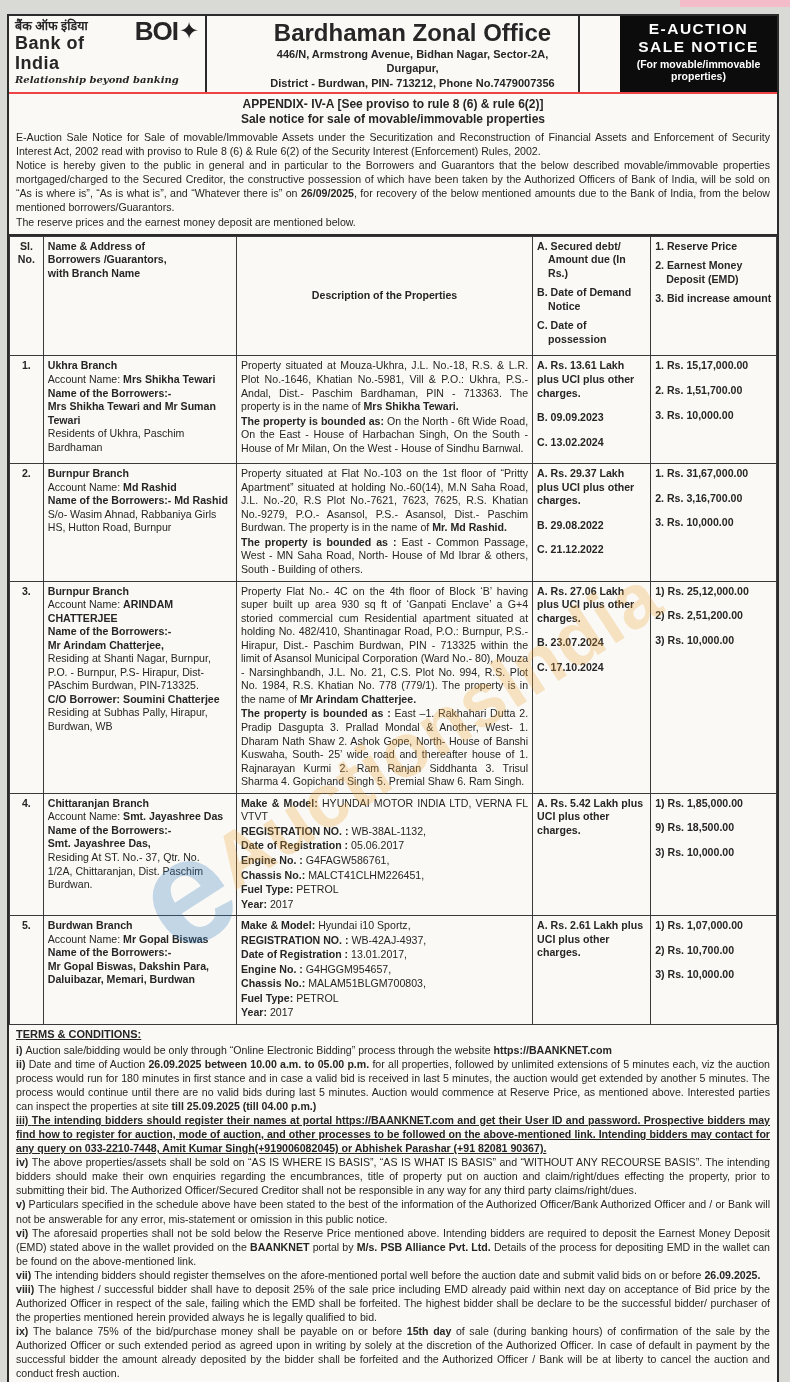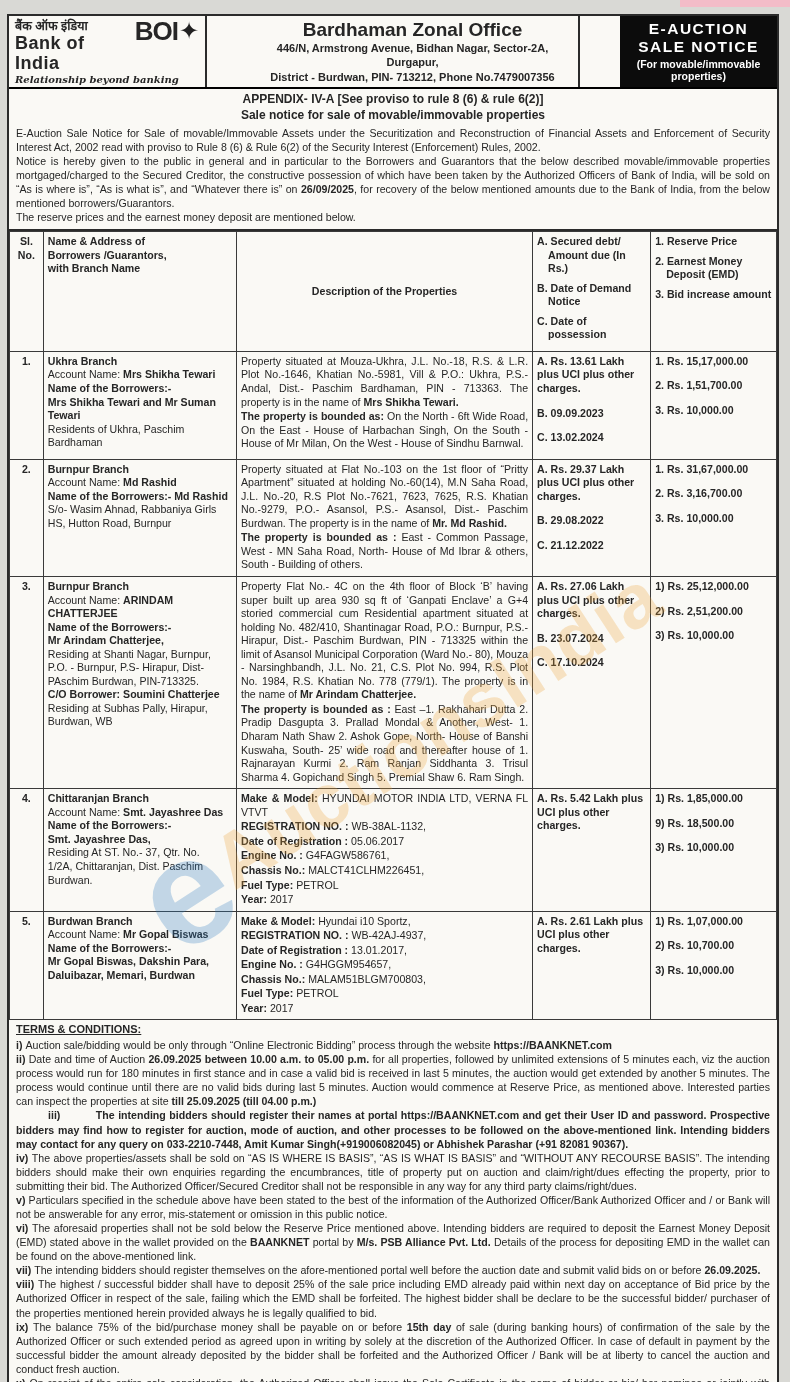--- a/index.html
+++ b/index.html
@@ -7,33 +7,33 @@
     width:790px;height:1382px;position:relative;overflow:hidden;
     background:#d9d9d5;
     font-family:"Liberation Sans",sans-serif;color:#262626;
   }
   .pink-strip{position:absolute;top:0;right:0;width:110px;height:7px;background:#f3bcc8;}
   .sheet{
     position:absolute;left:7px;top:14px;width:772px;min-height:1352px;
     background:#faf9f5;border:2px solid #2b2b2b;box-sizing:border-box;
   }
   .b{font-weight:bold;}
-  .u{margin-left:32px;}
-
-  
-  .hdr-row{display:flex;border-bottom:2px solid #000000;gap:40px;}
+  .u{text-decoration:underline;}
+
+  
+  .hdr-row{display:flex;border-bottom:2px solid #ef4444;gap:40px;}
   .logo-box{width:198px;border-right:2px solid #2b2b2b;padding:4px 6px 2px;box-sizing:border-box;}
   .logo-top{display:flex;align-items:flex-start;}
   .logo-hindi{font-size:12.5px;font-weight:bold;line-height:1.1;}
   .logo-eng{font-size:18px;font-weight:bold;line-height:1.1;letter-spacing:.5px;}
   .logo-boi{font-size:26px;font-weight:700;line-height:.9;margin-left:2px;letter-spacing:-1px;}
   .logo-star{font-size:24px;line-height:.9;color:#222;margin-left:1px;}
   .logo-tagline{font-family:"DejaVu Serif",serif;font-style:italic;font-size:10px;font-weight:bold;margin-top:1px;}
   .office-box{flex:1;border-right:2px solid #2b2b2b;text-align:center;padding:2px 4px;box-sizing:border-box;}
-  .office-title{font-size:19px;font-weight:bold;margin-top:1px;}
+  .office-title{font-size:24px;font-weight:bold;margin-top:1px;}
   .office-addr{font-size:11px;font-weight:bold;line-height:1.3;}
   .notice-box{width:157px;background:#0c0c0c;color:#fff;text-align:center;padding:4px 2px 3px;box-sizing:border-box;}
   .notice-l1{font-size:15.5px;font-weight:900;letter-spacing:1.5px;}
   .notice-l3{font-size:10.5px;font-weight:bold;margin-top:2px;}
 
   
   .intro-box{border-bottom:2px solid #2b2b2b;padding:3px 7px 5px;}
   .appendix{text-align:center;font-weight:bold;font-size:12px;line-height:1.3;}
   .intro-text{font-size:10.6px;line-height:1.33;margin-top:2px;}
   .intro-text > div{text-align:justify;}

